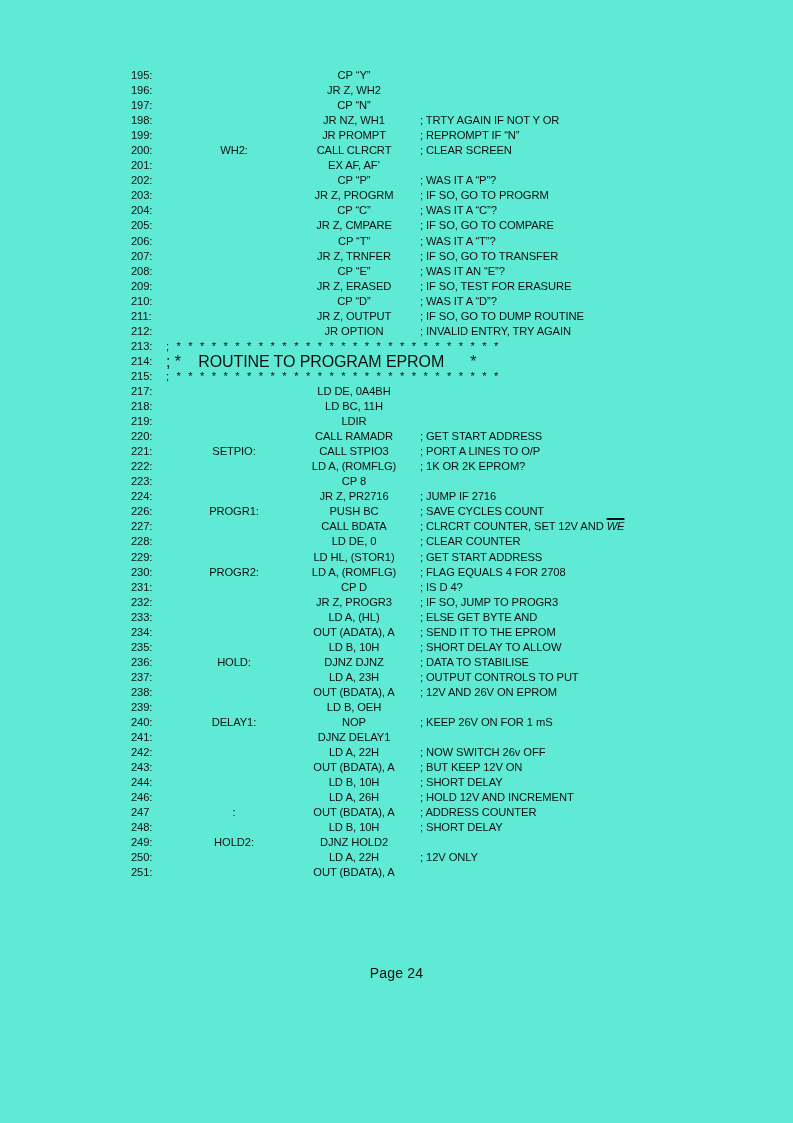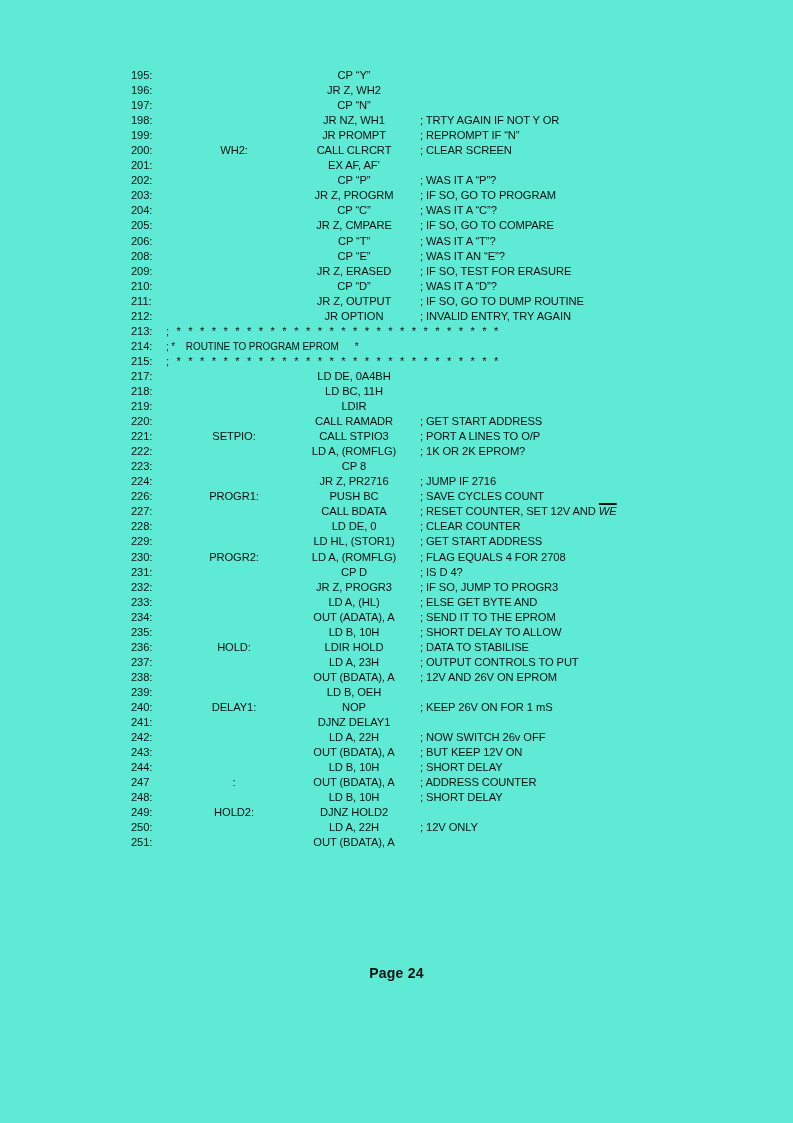--- a/index.html
+++ b/index.html
@@ -75,31 +75,31 @@
     position: absolute;
     left: 35px;
     top: 0;
     letter-spacing: 2.15px;
     font-size: 11.2px;
   }
   .banner-text {
     position: absolute;
     left: 35px;
     top: 0;
-    font-size: 10px;
+    font-size: 16px;
     white-space: pre;
   }
   .footer {
     position: absolute;
     left: 0;
     top: 965px;
     width: 793px;
     text-align: center;
     font-size: 14px;
-    font-weight: bold;
+    font-weight: normal;
     letter-spacing: 0.2px;
   }
 </style>
 </head>
 <body>
 
 <div class="page">
   <div class="listing" id="listing-root">
       <div class="code-line">
         <span class="col-num">195:</span>
@@ -146,39 +146,45 @@
       <div class="code-line">
         <span class="col-num">202:</span>
         <span class="col-label"></span>
         <span class="col-instr">CP “P”</span>
         <span class="col-comment"><span>; WAS IT A “P”?</span></span>
       </div>
       <div class="code-line">
         <span class="col-num">203:</span>
         <span class="col-label"></span>
         <span class="col-instr">JR Z, PROGRM</span>
-        <span class="col-comment"><span>; IF SO, GO TO PROGRAM</span></span>
+        <span class="col-comment"><span>; IF SO, GO TO PROGRM</span></span>
       </div>
       <div class="code-line">
         <span class="col-num">204:</span>
         <span class="col-label"></span>
         <span class="col-instr">CP “C”</span>
         <span class="col-comment"><span>; WAS IT A “C”?</span></span>
       </div>
       <div class="code-line">
         <span class="col-num">205:</span>
         <span class="col-label"></span>
         <span class="col-instr">JR Z, CMPARE</span>
         <span class="col-comment"><span>; IF SO, GO TO COMPARE</span></span>
       </div>
       <div class="code-line">
         <span class="col-num">206:</span>
         <span class="col-label"></span>
         <span class="col-instr">CP “T”</span>
         <span class="col-comment"><span>; WAS IT A “T”?</span></span>
+      </div>
+      <div class="code-line">
+        <span class="col-num">207:</span>
+        <span class="col-label"></span>
+        <span class="col-instr">JR Z, TRNFER</span>
+        <span class="col-comment"><span>; IF SO, GO TO TRANSFER</span></span>
       </div>
       <div class="code-line">
         <span class="col-num">208:</span>
         <span class="col-label"></span>
         <span class="col-instr">CP “E”</span>
         <span class="col-comment"><span>; WAS IT AN “E”?</span></span>
       </div>
       <div class="code-line">
         <span class="col-num">209:</span>
         <span class="col-label"></span>
@@ -266,21 +272,21 @@
       <div class="code-line">
         <span class="col-num">226:</span>
         <span class="col-label">PROGR1:</span>
         <span class="col-instr">PUSH BC</span>
         <span class="col-comment"><span>; SAVE CYCLES COUNT</span></span>
       </div>
       <div class="code-line">
         <span class="col-num">227:</span>
         <span class="col-label"></span>
         <span class="col-instr">CALL BDATA</span>
-        <span class="col-comment"><span>; RESET COUNTER, SET 12V AND </span><span class="ovl">WE</span></span>
+        <span class="col-comment"><span>; CLRCRT COUNTER, SET 12V AND </span><span class="ovl">WE</span></span>
       </div>
       <div class="code-line">
         <span class="col-num">228:</span>
         <span class="col-label"></span>
         <span class="col-instr">LD DE, 0</span>
         <span class="col-comment"><span>; CLEAR COUNTER</span></span>
       </div>
       <div class="code-line">
         <span class="col-num">229:</span>
         <span class="col-label"></span>
@@ -319,21 +325,21 @@
       </div>
       <div class="code-line">
         <span class="col-num">235:</span>
         <span class="col-label"></span>
         <span class="col-instr">LD B, 10H</span>
         <span class="col-comment"><span>; SHORT DELAY TO ALLOW</span></span>
       </div>
       <div class="code-line">
         <span class="col-num">236:</span>
         <span class="col-label">HOLD:</span>
-        <span class="col-instr">LDIR HOLD</span>
+        <span class="col-instr">DJNZ DJNZ</span>
         <span class="col-comment"><span>; DATA TO STABILISE</span></span>
       </div>
       <div class="code-line">
         <span class="col-num">237:</span>
         <span class="col-label"></span>
         <span class="col-instr">LD A, 23H</span>
         <span class="col-comment"><span>; OUTPUT CONTROLS TO PUT</span></span>
       </div>
       <div class="code-line">
         <span class="col-num">238:</span>
@@ -369,20 +375,26 @@
         <span class="col-num">243:</span>
         <span class="col-label"></span>
         <span class="col-instr">OUT (BDATA), A</span>
         <span class="col-comment"><span>; BUT KEEP 12V ON</span></span>
       </div>
       <div class="code-line">
         <span class="col-num">244:</span>
         <span class="col-label"></span>
         <span class="col-instr">LD B, 10H</span>
         <span class="col-comment"><span>; SHORT DELAY</span></span>
+      </div>
+      <div class="code-line">
+        <span class="col-num">246:</span>
+        <span class="col-label"></span>
+        <span class="col-instr">LD A, 26H</span>
+        <span class="col-comment"><span>; HOLD 12V AND INCREMENT</span></span>
       </div>
       <div class="code-line">
         <span class="col-num">247</span>
         <span class="col-label">:</span>
         <span class="col-instr">OUT (BDATA), A</span>
         <span class="col-comment"><span>; ADDRESS COUNTER</span></span>
       </div>
       <div class="code-line">
         <span class="col-num">248:</span>
         <span class="col-label"></span>

